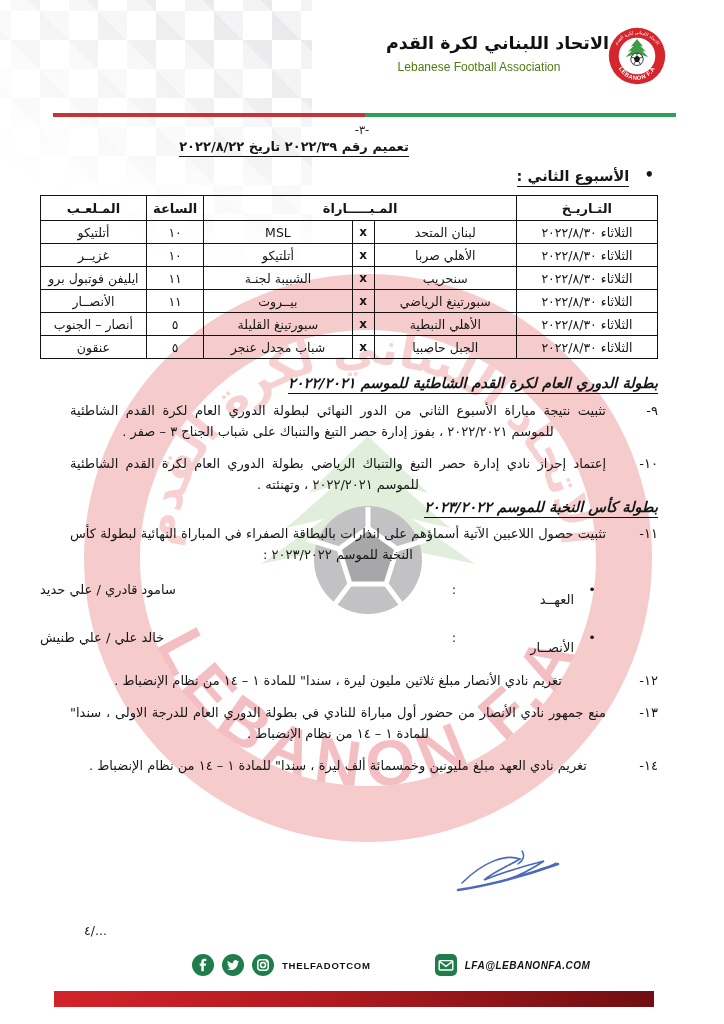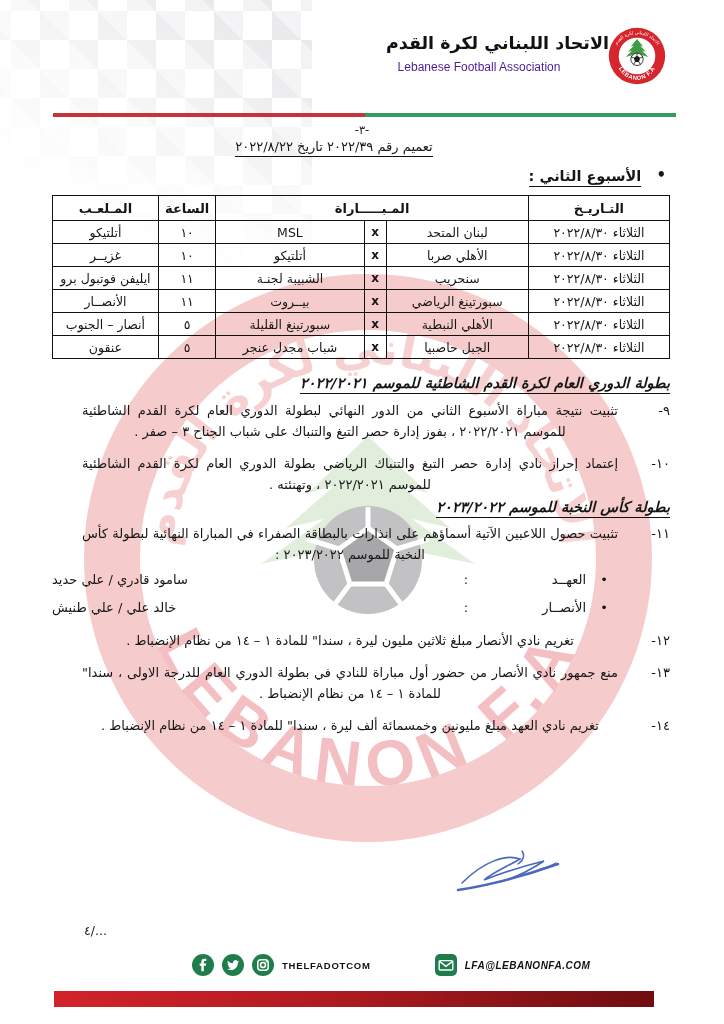--- a/index.html
+++ b/index.html
@@ -15,56 +15,56 @@
   .mosaic-fade{position:absolute;left:-18px;top:-18px;width:360px;height:330px;
     background:linear-gradient(215deg,rgba(255,255,255,0) 18%,rgba(255,255,255,.55) 46%,#fff 72%),
                linear-gradient(180deg,rgba(255,255,255,0) 55%,#fff 95%);}
 
   
   .watermark{position:absolute;left:78px;top:268px;width:580px;height:580px;opacity:.95;}
 
   
   .hdr-text{position:absolute;top:33px;left:386px;width:186px;text-align:center;}
   .t-ar{font-size:17.5px;font-weight:700;white-space:nowrap;color:#111;}
-  .t-en{font-size:12px;color:#4c1d95;margin-top:7px;white-space:nowrap;
+  .t-en{font-size:12px;color:#4d7c0f;margin-top:7px;white-space:nowrap;
         font-family:"Liberation Sans",sans-serif;}
   .logo{position:absolute;left:606px;top:25px;width:62px;height:62px;}
 
   .divider{position:absolute;top:113px;left:53px;width:623px;height:4px;display:flex;}
   .divider .dr{flex:1;background:#c5333b;}
   .divider .dg{flex:1;background:#2f9e5f;}
 
   .pagenum{position:absolute;top:123px;left:0;width:724px;text-align:center;
            font-size:11.5px;color:#222;}
-  .circular{position:absolute;top:139px;left:0;width:588px;text-align:center;font-size:13px;font-weight:400;padding-left:40px;}
+  .circular{position:absolute;top:139px;left:0;width:588px;text-align:center;font-size:13px;font-weight:700;}
   .hu{border-bottom:1.6px solid #111;padding-bottom:2px;}
 
   
-  .content{position:absolute;top:166px;left:52px;width:618px;direction:rtl;}
+  .content{position:absolute;top:166px;left:40px;width:618px;direction:rtl;}
   .week-head{text-align:right;font-size:14.5px;font-weight:700;margin:0 4px 11px 0;}
   .wdot{margin-left:10px;font-size:15px;vertical-align:1px;}
 
   table.fixtures{width:100%;border-collapse:collapse;table-layout:fixed;margin-bottom:16px;}
   .fixtures th,.fixtures td{border:1.4px solid #111;text-align:center;padding:1px 2px;
       height:20px;font-size:12.5px;white-space:nowrap;overflow:hidden;}
   .fixtures th{font-size:13px;font-weight:700;height:22px;margin-top:24px;}
   .fixtures td.vs{font-weight:700;font-size:12px;}
 
   h3.sec{margin:0 0 9px 0;text-align:right;font-size:14.5px;font-weight:700;font-style:italic;}
   h3.mt-disc{margin-top:21px;margin-bottom:21px;}
   h3.elite{margin-bottom:8px;}
 
   .item{display:flex;gap:24px;padding-left:30px;margin-bottom:11px;
         font-size:13px;line-height:21px;}
   .item .num{flex:0 0 28px;font-size:13px;}
   .item .txt{flex:1;margin:0;text-align:justify;text-align-last:center;}
 
   .brow{display:flex;align-items:center;gap:12px;padding-right:62px;margin-bottom:13px;font-size:13px;}
   .brow .bdot{flex:0 0 10px;font-size:13px;}
-  .brow .club{flex:0 0 88px;}
+  .brow .club{flex:0 0 88px;margin-top:20px;}
   .brow .colon{flex:0 0 40px;text-align:center;}
   .brow .players{flex:1;text-align:left;}
 
   .signature{position:absolute;left:452px;top:845px;width:112px;height:52px;}
   .cont{position:absolute;left:84px;top:923px;font-size:12.5px;color:#222;}
 
   .social{position:absolute;left:192px;top:954px;display:flex;align-items:center;gap:8px;}
   .sicon{width:22px;height:22px;display:block;}
   .handle{font-size:9.5px;font-weight:700;letter-spacing:.8px;margin-right:4px;
           font-family:"Liberation Sans",sans-serif;color:#111;}

